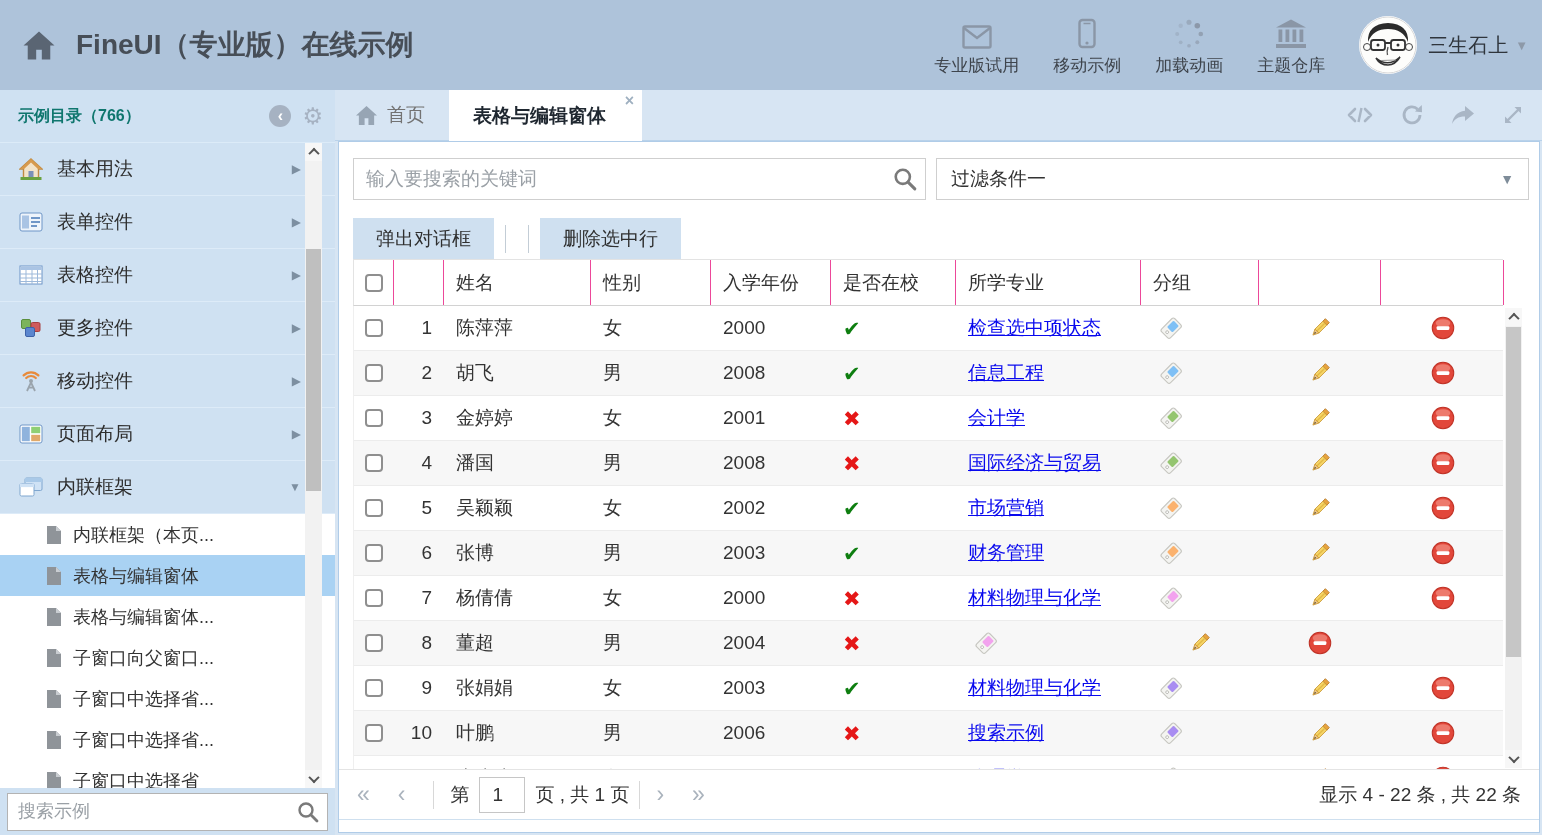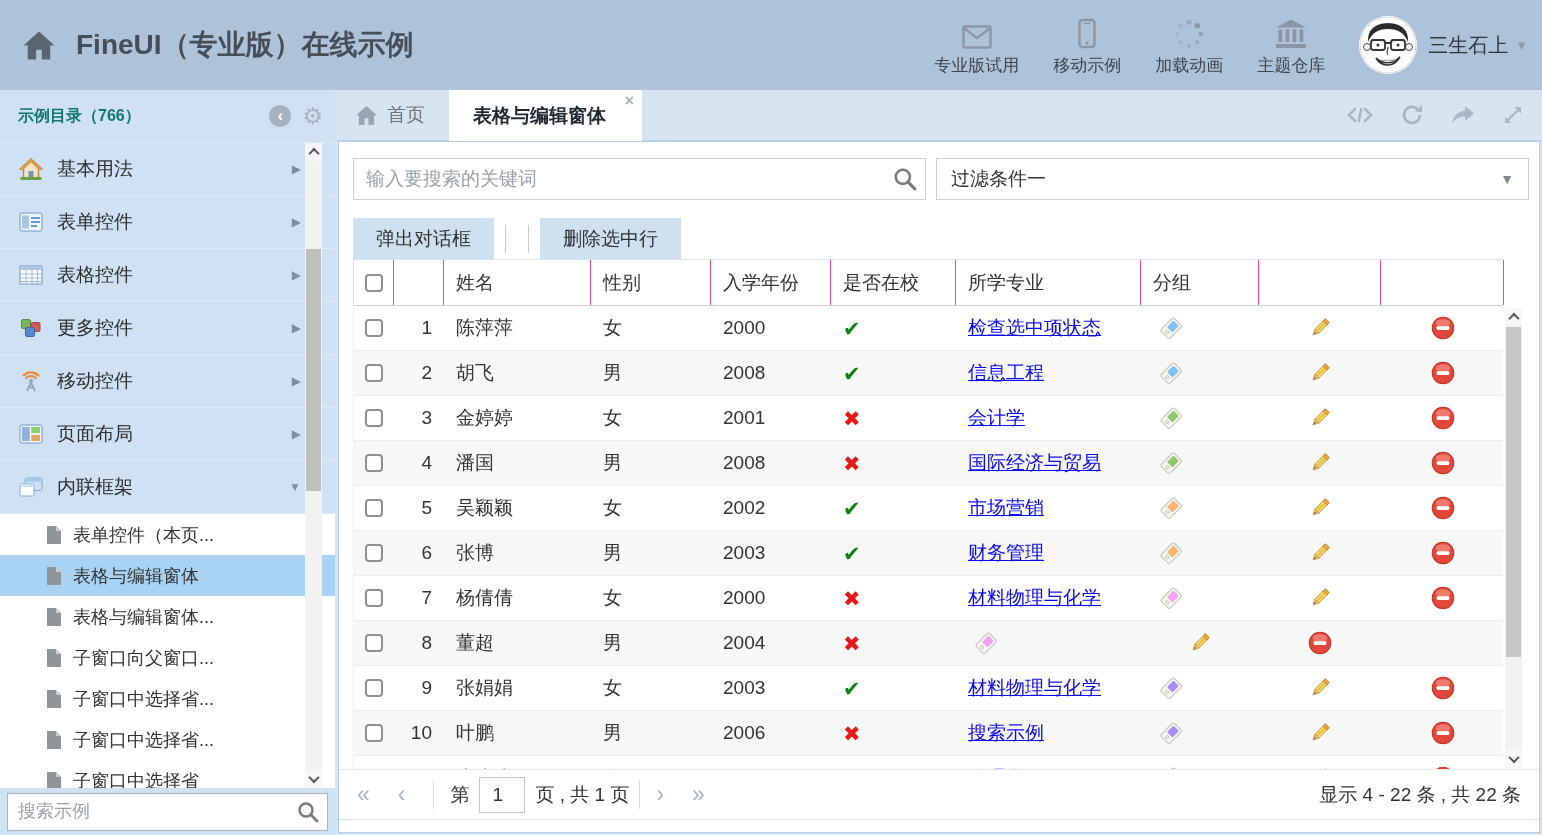--- a/index.html
+++ b/index.html
@@ -275,21 +275,21 @@
     <span class="mi-label">内联框架</span>
     <span class="mi-caret">▼</span>
   </div>
         <div class="sub-item">
     <span class="si-icon">
             <svg width="16" height="20" viewBox="0 0 16 20">
               <path d="M1 1 H10 L15 6 V19 H1 Z" fill="#8f9499"></path>
               <path d="M10 1 L10 6 H15 Z" fill="#c9cdd1"></path>
             </svg>
           </span>
-    <span class="si-label">表单控件（本页...</span>
+    <span class="si-label">内联框架（本页...</span>
   </div>
         <div class="sub-item selected">
     <span class="si-icon">
             <svg width="16" height="20" viewBox="0 0 16 20">
               <path d="M1 1 H10 L15 6 V19 H1 Z" fill="#8f9499"></path>
               <path d="M10 1 L10 6 H15 Z" fill="#c9cdd1"></path>
             </svg>
           </span>
     <span class="si-label">表格与编辑窗体</span>
   </div>

